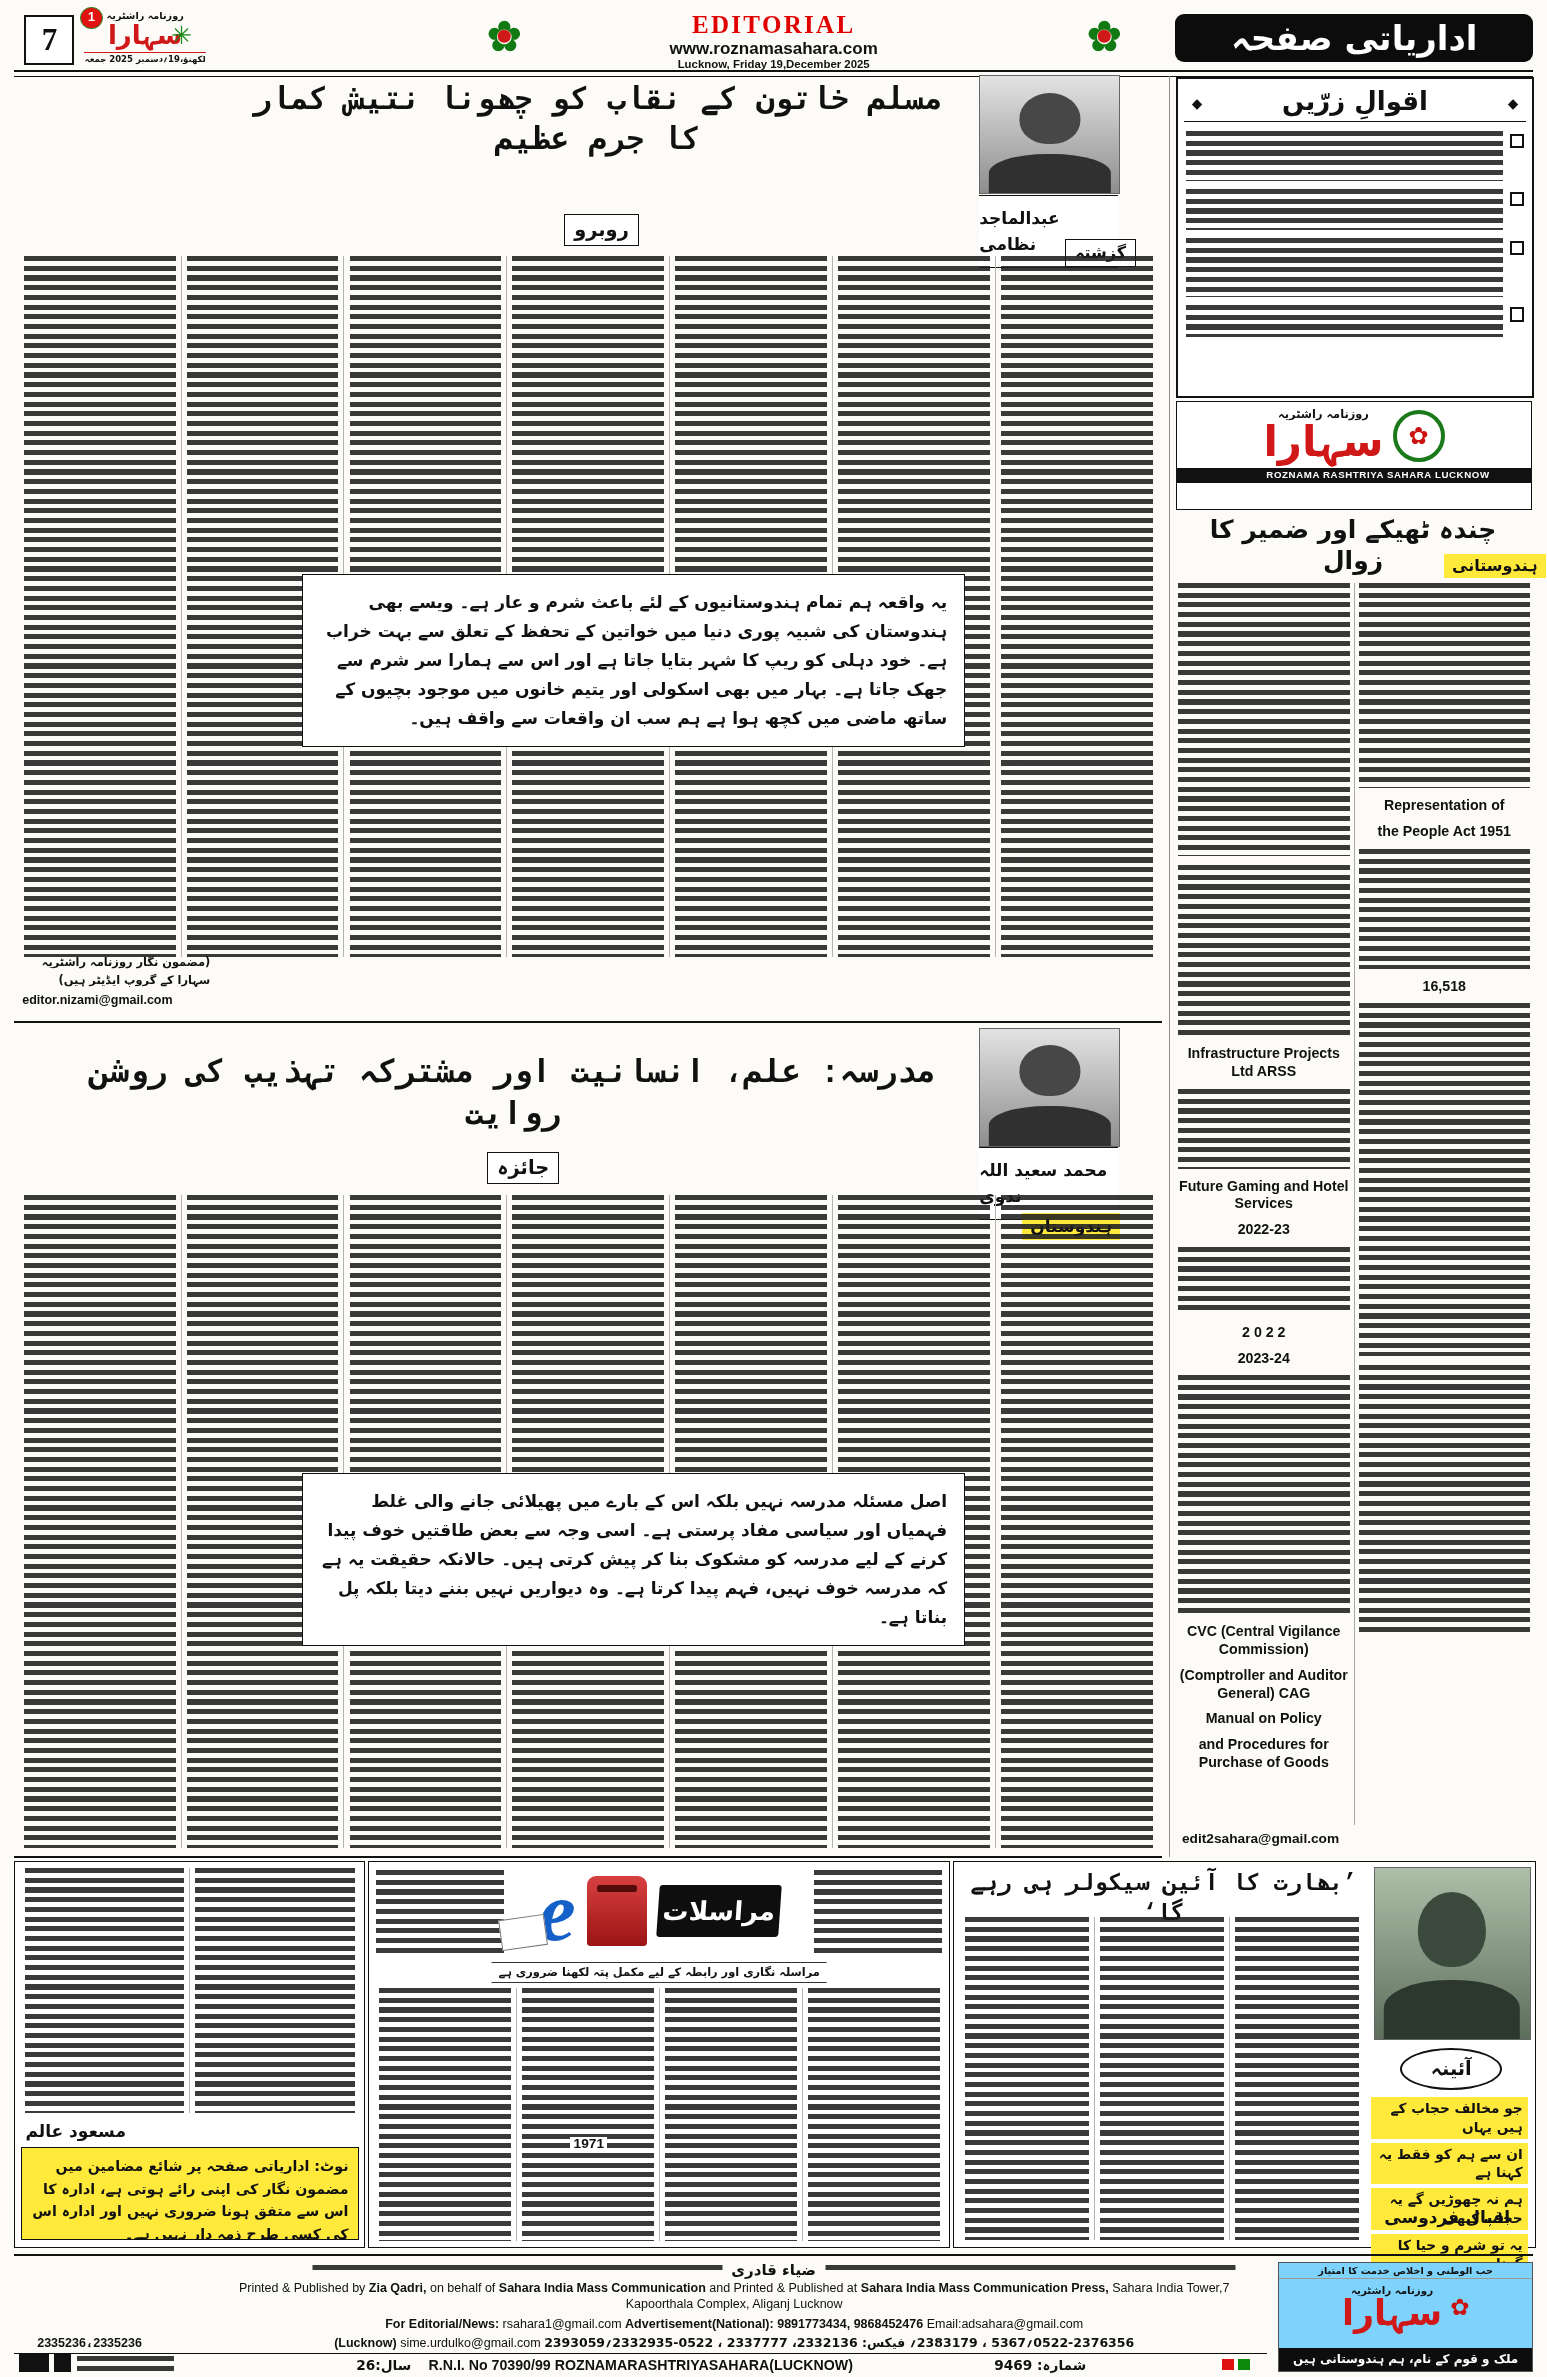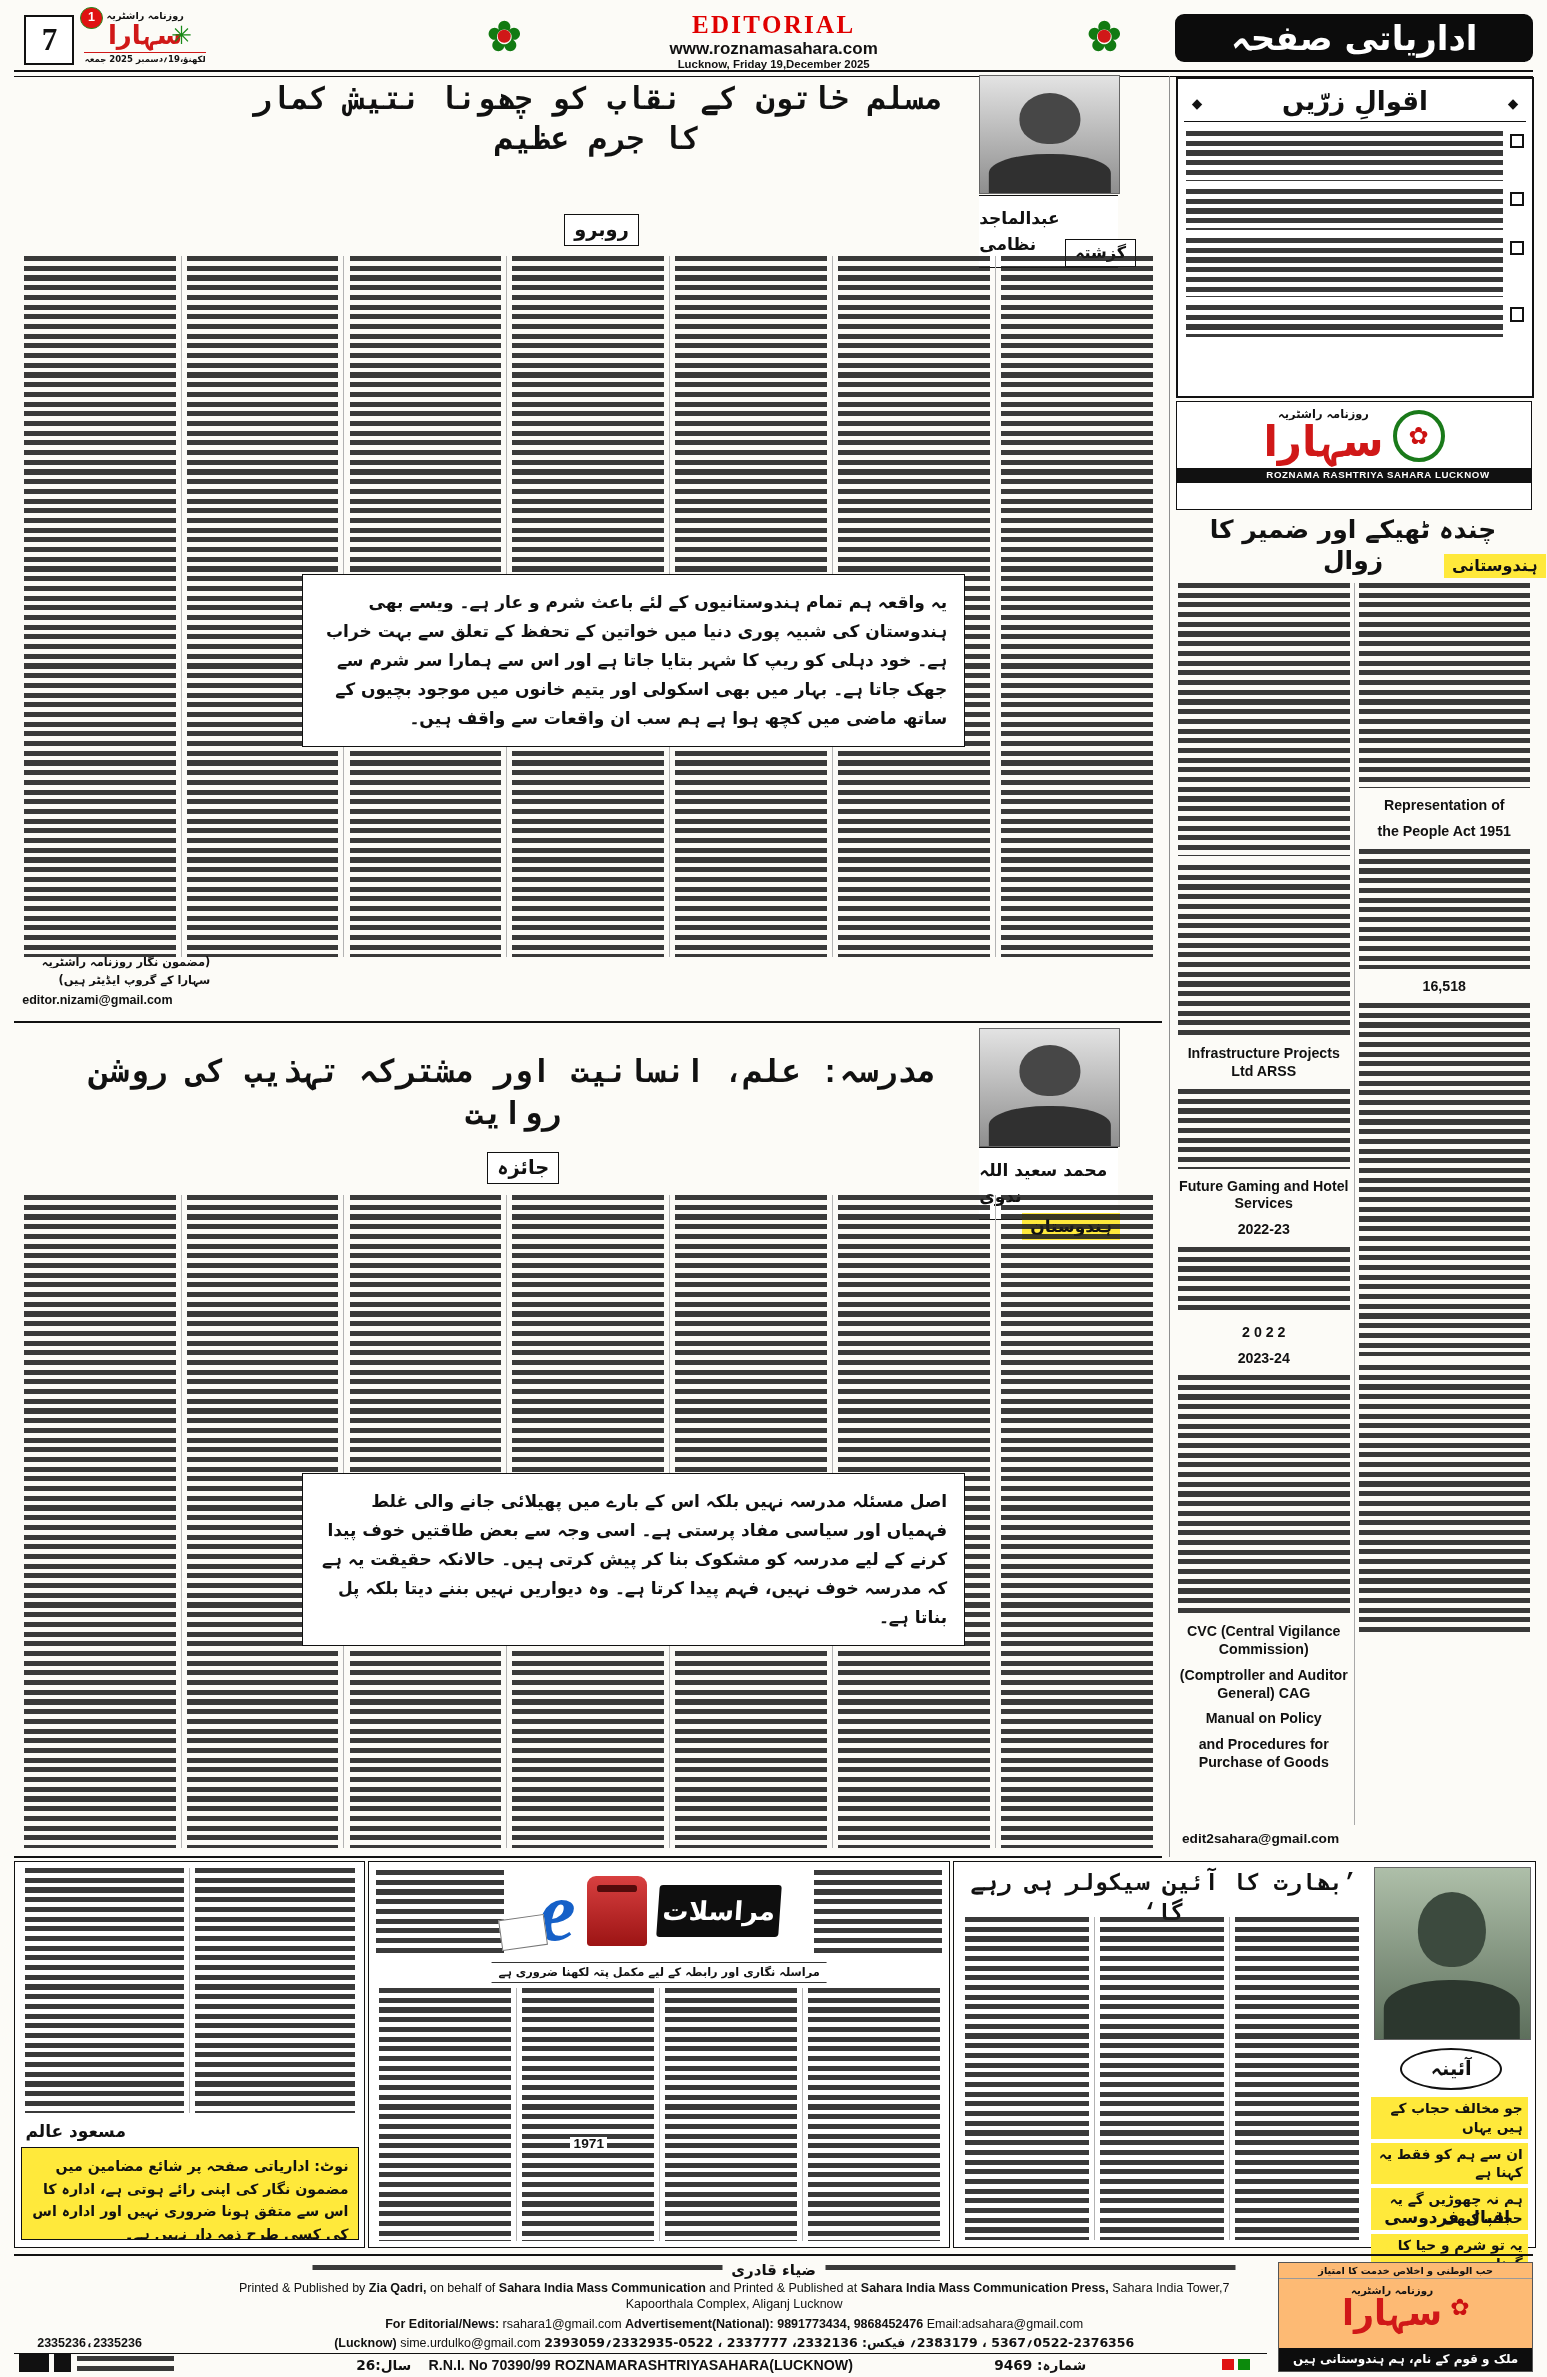--- a/index.html
+++ b/index.html
@@ -107,21 +107,21 @@
   .fl .u{font-family:"DejaVu Sans",sans-serif;direction:rtl;unicode-bidi:embed;font-weight:700;}
   .fl1{top:24px}.fl2{top:42px}.fl3{top:60px}.fl4{top:79px}
   .phones-left{position:absolute;left:23px;top:79px;font:700 12.5px/1.3 "Liberation Sans",sans-serif;}
   .strip{position:absolute;left:0;width:1253px;top:97px;height:23px;border-top:1.1px solid #111;border-bottom:1.1px solid #111;}
   .strip .year{position:absolute;left:342px;top:2.8px;font:800 13.7px/1.2 "DejaVu Sans",sans-serif;direction:rtl;}
   .strip .rni{position:absolute;left:50%;transform:translateX(-50%);top:3.4px;font:800 14.2px/1.2 "Liberation Sans",sans-serif;white-space:nowrap;}
   .strip .issue{position:absolute;left:980px;top:2.8px;font:800 13.7px/1.2 "DejaVu Sans",sans-serif;direction:rtl;}
   .sq{position:absolute;top:4.6px;width:11.4px;height:11.4px;}
   .sq.red{left:1208px;background:#e01212;}
   .sq.grn{left:1224px;background:#0c8a0c;}
-  .logo-box{position:absolute;right:0;top:5.7px;width:253px;height:108px;border:1.1px solid #555;background:#fdba74;text-align:center;overflow:hidden;}
+  .logo-box{position:absolute;right:0;top:5.7px;width:253px;height:108px;border:1.1px solid #555;background:#7dd3fc;text-align:center;overflow:hidden;}
   .lb-tag{font:700 9.7px/1.6 "DejaVu Sans",sans-serif;direction:rtl;border-bottom:0.6px solid #999;}
   .lb-row{display:flex;align-items:center;justify-content:center;gap:8px;padding:4.6px 0 3.4px;direction:rtl;}
   .lb-row .fl2r{font-size:23px;color:#cc1111;line-height:1;}
   .lb-ttl{color:#d01818;font:900 35px/1 "DejaVu Sans",sans-serif;}
   .lb-top{font:700 10.3px/1.2 "DejaVu Sans",sans-serif;}
   .lb-slogan{position:absolute;left:0;right:0;bottom:0;background:#0d0d0d;color:#fff;font:700 12px/1.9 "DejaVu Sans",sans-serif;direction:rtl;}
   .barcode{position:absolute;left:4.6px;top:98px;display:flex;gap:5.7px;align-items:flex-end;}
   .bc1{width:30px;height:18px;background:#111;}
   .bc2{width:17px;height:18px;background:#111;}
   .bc-ft{width:97px;height:16px;}

